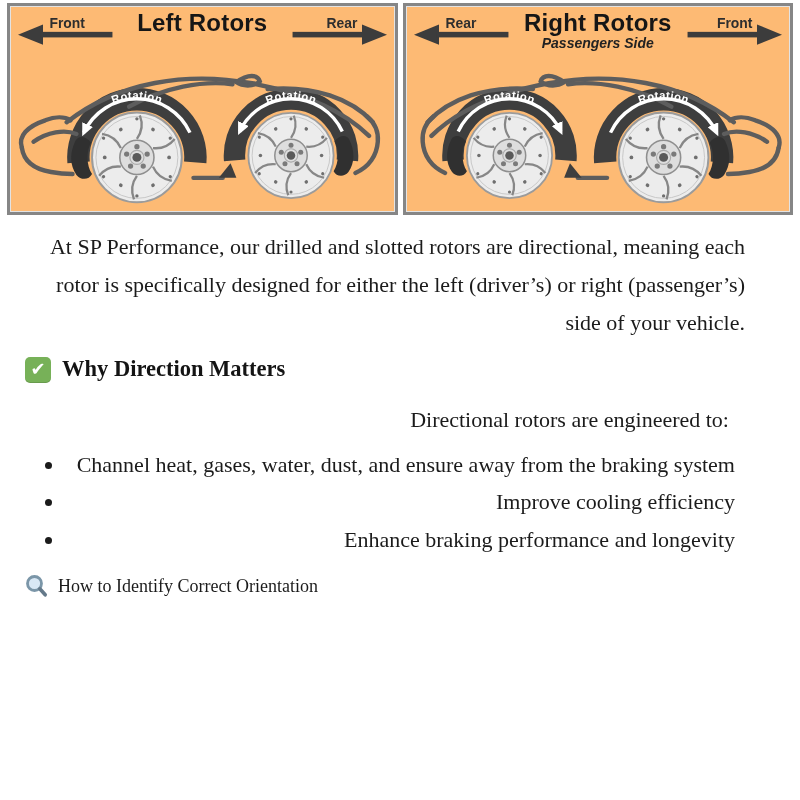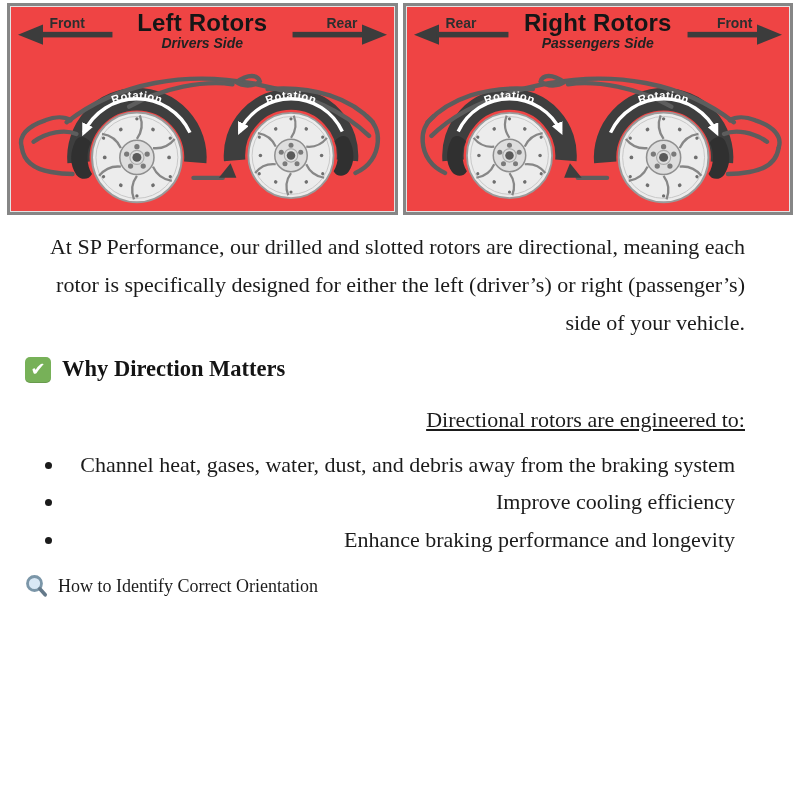--- a/index.html
+++ b/index.html
@@ -7,21 +7,21 @@
   body {
     width:800px; height:800px; overflow:hidden; background:#ffffff;
     color:#1b1b1b; font-family:"Liberation Serif", serif;
     position:relative;
   }
   .page { position:relative; width:800px; height:800px; }
 
   
   .diagram { display:flex; gap:5px; margin:3px 7px 0 7px; height:212px; }
   .panel {
-    flex:1; position:relative; border:3px solid #868686; background:#ef4444;
+    flex:1; position:relative; border:3px solid #868686; background:#fdba74;
     box-shadow: inset 0 0 0 1px #e3e3e3;
   }
   .panel-header { position:relative; height:46px; }
   .dir-label { position:absolute; top:7px; }
   .dir-label.left-side { left:8px; }
   .dir-label.right-side { right:8px; }
   .panel-titles { position:absolute; left:0; right:0; top:4px; text-align:center;
     font-family:"Liberation Sans", sans-serif; }
   .panel-title { font-size:24px; font-weight:bold; color:#161616; letter-spacing:.2px; line-height:1.05; }
   .panel-subtitle { font-size:14px; font-weight:bold; font-style:italic; color:#222; }
@@ -29,21 +29,21 @@
   .hidden-defs { position:absolute; width:0; height:0; overflow:hidden; }
   .rot-text { font-family:"Liberation Sans", sans-serif; font-size:11.5px; font-weight:bold;
     fill:#ffffff; letter-spacing:.4px; }
   .dir-text { font-family:"Liberation Sans", sans-serif; font-size:15px; font-weight:bold; fill:#2e2e2e; }
 
   
   .content { padding:0 55px 0 25px; font-size:22px; line-height:1.72;text-align:right; }
   .intro { margin:13px 0 0; max-width:720px; }
   .h2 { margin:9px 0 0; font-size:22.5px; font-weight:bold; display:flex; align-items:center; gap:11px; color:#141414; }
   .h3 { margin:13px 0 0; font-size:18px; font-weight:normal; display:flex; align-items:center; gap:9px; }
-  .lead { margin:12px 0 0;text-decoration:underline; }
+  .lead { margin:12px 16px 0; }
   ul { margin:7px 0 0; padding-left:40px; max-width:710px; }
   li { line-height:1.7; }
   .check-emoji {
     width:26px; height:26px; border-radius:5px; background:#77b158; flex:0 0 26px;
     display:flex; align-items:center; justify-content:center;
     color:#ffffff; font-family:"DejaVu Sans", sans-serif; font-size:18px; font-weight:bold;
     box-shadow: inset 0 -1px 0 rgba(0,0,0,.12);
   }
   .mag-icon { flex:0 0 24px; display:block; }
 </style>
@@ -113,21 +113,20 @@
 
     <figure class="panel" style="margin:0">
       <div class="panel-header">
         <svg class="dir-label left-side" width="100" height="34" viewBox="0 0 108 34">
           <polygon points="0,22 27,11 27,33" fill="#3c3c3c"></polygon>
           <rect x="24" y="19" width="78" height="6" fill="#3c3c3c"></rect>
           <text class="dir-text" x="34" y="15">Front</text>
         </svg>
         <div class="panel-titles">
           <div class="panel-title">Left Rotors</div>
-          <div class="panel-subtitle">Drivers Side</div>
         </div>
         <svg class="dir-label right-side" width="100" height="34" viewBox="0 0 108 34">
           <rect x="6" y="19" width="78" height="6" fill="#3c3c3c"></rect>
           <polygon points="108,22 81,11 81,33" fill="#3c3c3c"></polygon>
           <text class="dir-text" x="76" y="15" text-anchor="end">Rear</text>
         </svg>
       </div>
       <svg class="car" viewBox="0 0 390 162" preserveAspectRatio="xMidYMax meet">
         <defs>
           <marker id="ah-left" markerUnits="userSpaceOnUse" markerWidth="13" markerHeight="12" refX="9" refY="6" orient="auto">
@@ -215,21 +214,21 @@
     <p class="intro">At SP Performance, our drilled and slotted rotors are directional, meaning each rotor is specifically designed for either the left (driver’s) or right (passenger’s) side of your vehicle.</p>
 
     <h2 class="h2">
       <span class="check-emoji">✔</span>
       <span>Why Direction Matters</span>
     </h2>
 
     <p class="lead">Directional rotors are engineered to:</p>
 
     <ul>
-      <li>Channel heat, gases, water, dust, and debris away from the braking system</li>
+      <li>Channel heat, gases, water, dust, and ensure away from the braking system</li>
       <li>Improve cooling efficiency</li>
       <li>Enhance braking performance and longevity</li>
     </ul>
 
     <h3 class="h3">
       <svg class="mag-icon" width="24" height="25" viewBox="0 0 24 25">
         <circle cx="9.5" cy="9.5" r="7" fill="#d9e8f5" stroke="#7b96a8" stroke-width="2.8"></circle>
         <line x1="14.8" y1="14.8" x2="20.2" y2="20.8" stroke="#64798a" stroke-width="3.6" stroke-linecap="round"></line>
       </svg>
       <span>How to Identify Correct Orientation</span>

